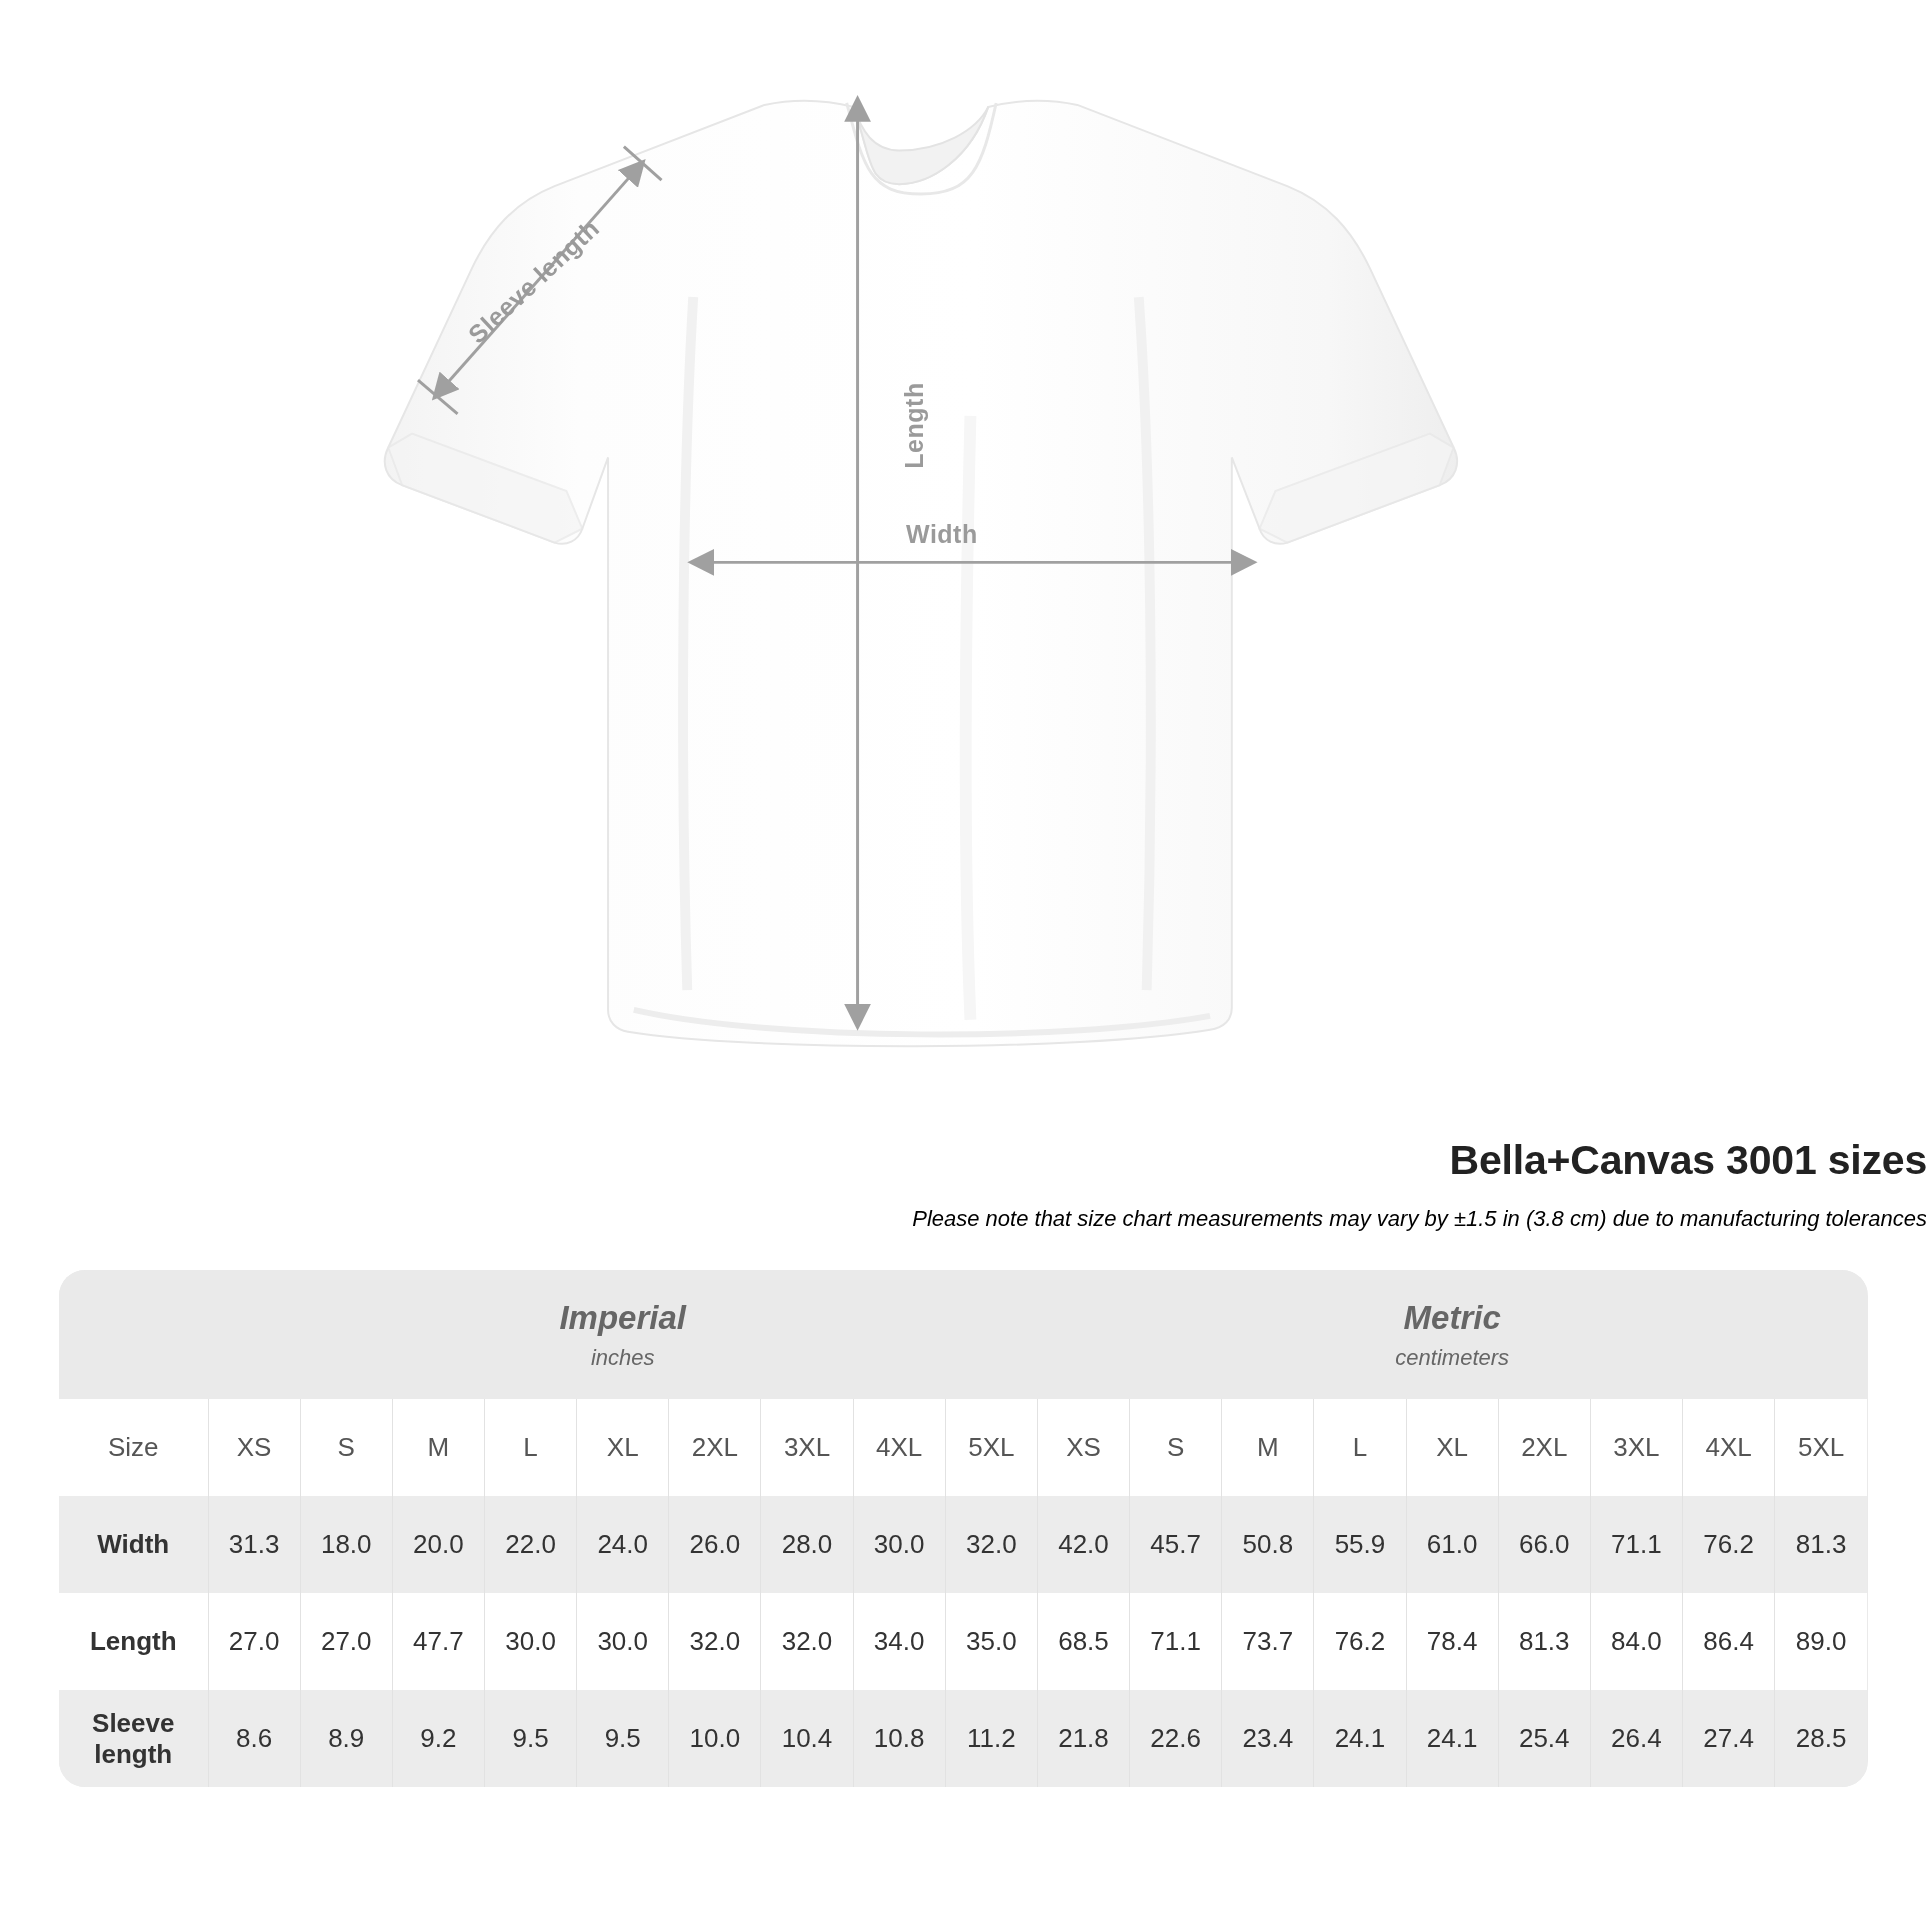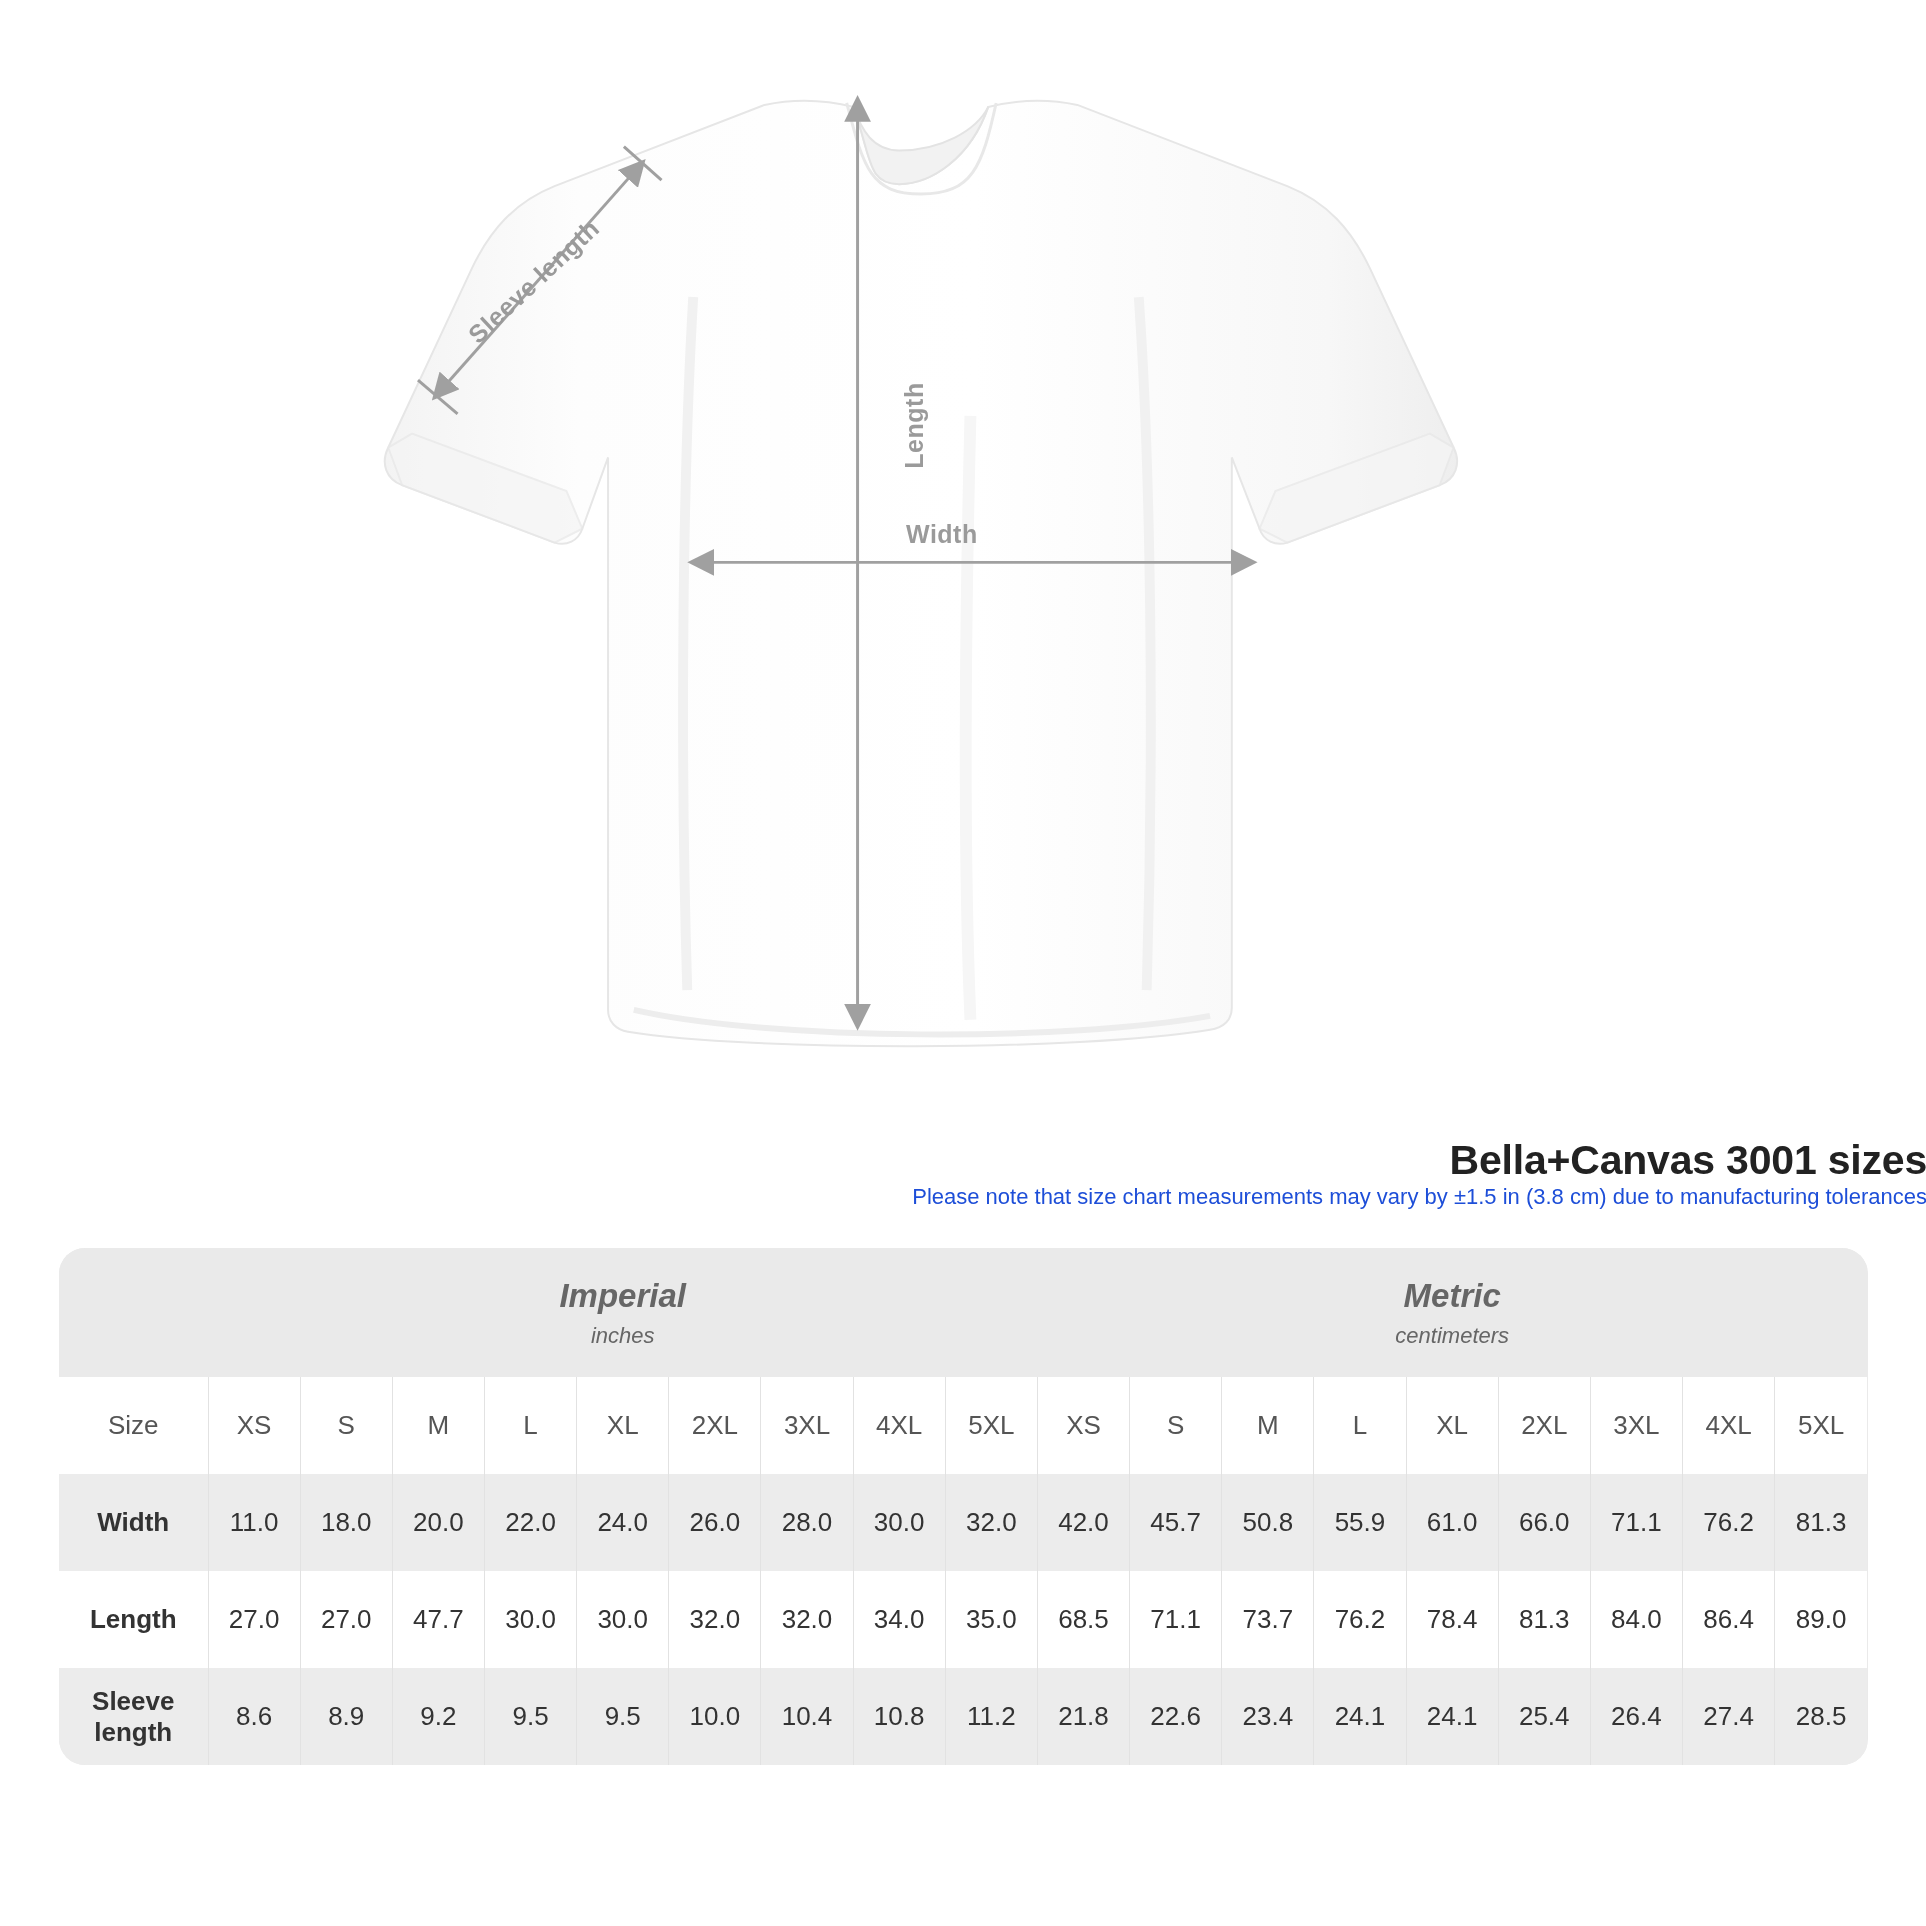--- a/index.html
+++ b/index.html
@@ -60,21 +60,23 @@
     margin-top: 38px;
   }
   .chart-title {
     font-size: 41px;
     font-weight: bold;
     color: #222222;
     letter-spacing: -0.2px;
   }
   .chart-note {
     font-size: 22px;
-    color: #1d4ed8;
+    font-style: italic;
+    color: #000000;
+    margin-top: 22px;
   }
 
   
   .table-wrap {
     margin: 38px 59px 0 59px;
     border-radius: 26px;
     overflow: hidden;
     background: #eaeaea;
   }
   table.size-table {
@@ -263,21 +265,21 @@
         <td class="vline">L</td>
         <td class="vline">XL</td>
         <td class="vline">2XL</td>
         <td class="vline">3XL</td>
         <td class="vline">4XL</td>
         <td class="vline">5XL</td>
       </tr>
 
       <tr class="data-row row-shade hline">
         <td class="rowhead">Width</td>
-        <td class="vline">11.0</td>
+        <td class="vline">31.3</td>
         <td class="vline">18.0</td>
         <td class="vline">20.0</td>
         <td class="vline">22.0</td>
         <td class="vline">24.0</td>
         <td class="vline">26.0</td>
         <td class="vline">28.0</td>
         <td class="vline">30.0</td>
         <td class="vline">32.0</td>
         <td class="vline">42.0</td>
         <td class="vline">45.7</td>

